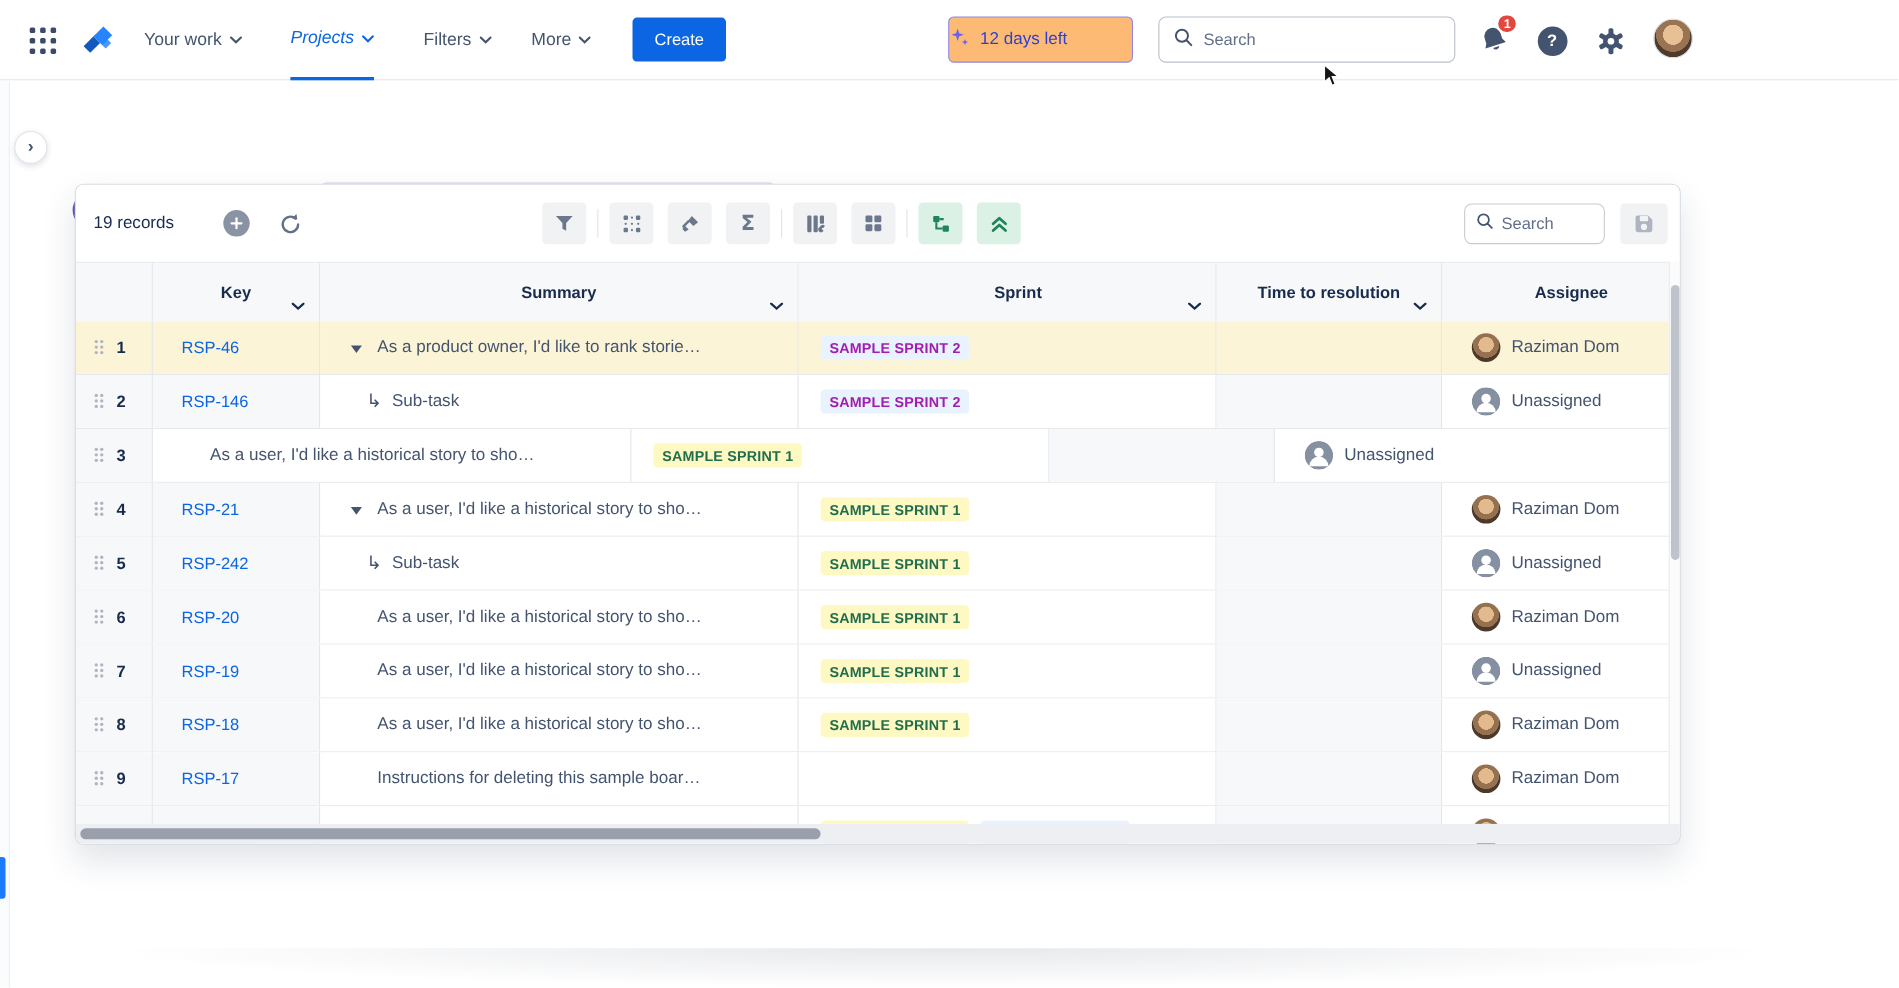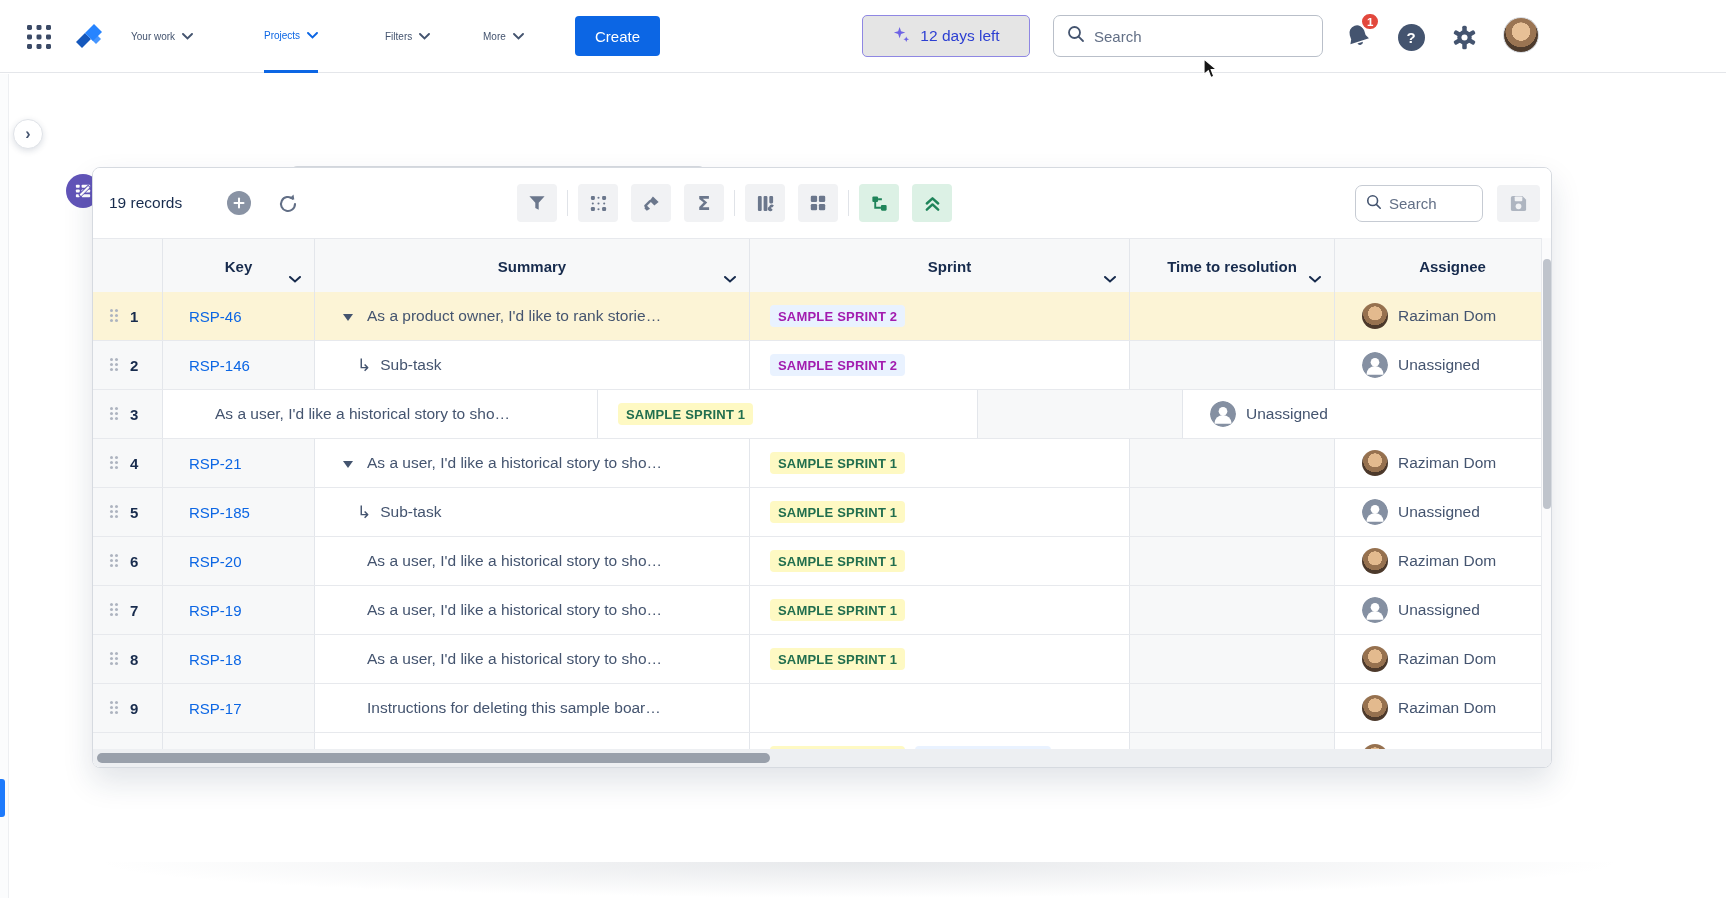--- a/index.html
+++ b/index.html
@@ -6,31 +6,31 @@
   html,body { background:#fff; }
   body { font-family:"Liberation Sans", sans-serif; color:#172B4D; }
   #app { position:relative; width:1726px; height:898px; background:#fff; overflow:hidden; }
 
   
   #topnav { position:absolute; left:0; top:0; width:100%; height:73px; background:#fff;
             border-bottom:1px solid #E4E6EA; }
   .nav-abs { position:absolute; display:flex; align-items:center; }
   #app-switcher { left:26px; top:22px; width:30px; height:30px; cursor:pointer; }
   #jira-logo { left:70px; top:18px; width:38px; height:38px; }
-  .nav-item { height:73px; font-size:10px; font-weight:500; color:#44546F; gap:7px; cursor:pointer; }
+  .nav-item { height:73px; font-size:16px; font-weight:500; color:#44546F; gap:7px; cursor:pointer; }
   .nav-item .chev svg { display:block; }
   #nav-yourwork { left:131px; }
-  #nav-projects { left:264px; color:#0C66E4; border-bottom:3px solid #0C66E4; }
+  #nav-projects { left:264px; color:#0C66E4; border-bottom:3px solid #0C66E4;font-style:italic; }
   #nav-filters { left:385px; }
   #nav-more { left:483px; }
   #create-btn { left:575px; top:16px; height:40px; padding:0 20px; background:#0C66E4; color:#fff;
                 border:none; border-radius:4px; font-size:15px; font-weight:500; font-family:inherit;
                 display:flex; align-items:center; cursor:pointer; }
   #trial-btn { left:862px; top:15px; width:168px; height:42px; border:1.5px solid #8F87E3; border-radius:5px;
-               background:#e5e5e5; display:flex; align-items:center; justify-content:center; gap:9px;
+               background:#fdba74; display:flex; align-items:center; gap:9px;
                font-size:15.5px; font-weight:500; color:#2C3FD2; cursor:pointer; }
   #nav-search { left:1053px; top:15px; width:270px; height:42px; border:1.5px solid #B9BFC9; border-radius:7px;
                 background:#fff; display:flex; align-items:center; padding:0 13px; gap:9px; }
   #nav-search input { border:none; outline:none; font-size:15px; color:#44546F; width:100%; font-family:inherit; background:transparent; }
   #nav-search input::placeholder { color:#626F86; }
   .nav-icon { width:32px; height:32px; display:flex; align-items:center; justify-content:center; cursor:pointer; }
   #bell-btn { left:1342px; top:20px; }
   #bell-badge { position:absolute; left:18px; top:-8px; min-width:19px; height:19px; border-radius:10px;
                 background:#E2483D; color:#fff; font-size:11.5px; font-weight:700; display:flex;
                 align-items:center; justify-content:center; padding:0 5px; border:2px solid #fff; }
@@ -60,21 +60,21 @@
   #view-dropdown .vd-label { font-size:16px; color:#172B4D; flex:1; }
   #sub-icons { position:absolute; right:200px; top:99px; display:flex; align-items:center; gap:26px; }
   .sub-icon { display:flex; align-items:center; justify-content:center; cursor:pointer; color:#626F86; }
   #jql-btn { font-size:16px; font-weight:700; color:#626F86; letter-spacing:.3px; }
   .help-circle-gray { width:22px; height:22px; border-radius:50%; background:#626F86; color:#fff;
                       font-size:13px; font-weight:700; display:flex; align-items:center; justify-content:center; }
 
   
   #card { position:absolute; left:68px; top:167px; width:1460px; height:601px; background:#fff;
           border:1px solid #D6DAE0; border-radius:8px; overflow:hidden;
-          box-shadow:0 14px 30px rgba(23,43,77,.13);margin-left:24px; }
+          box-shadow:0 14px 30px rgba(23,43,77,.13); }
   #toolbar { position:absolute; left:0; top:0; width:100%; height:70px; background:#fff; }
   #records { position:absolute; left:16px; top:0; height:70px; display:flex; align-items:center;
              font-size:15.5px; color:#172B4D; }
   #add-btn { position:absolute; left:134px; top:23px; width:24px; height:24px; border-radius:50%;
              background:#8993A4; border:none; color:#fff; cursor:pointer; display:flex;
              align-items:center; justify-content:center; }
   #refresh-btn { position:absolute; left:182px; top:23px; width:26px; height:26px; background:none; border:none;
                  cursor:pointer; display:flex; align-items:center; justify-content:center; }
   #tool-group { position:absolute; left:424px; top:16px; height:38px; display:flex; align-items:center; }
   .tbtn { width:40px; height:38px; border:none; border-radius:4px; background:#F1F2F4; cursor:pointer;
@@ -563,21 +563,21 @@
           </div>
         </div>
         <div class="trow">
           <div class="cell c-num">
             <span class="drag">
               <i></i>
             </span>
             <span class="num">5</span>
           </div>
           <div class="cell c-key">
-            <a class="key">RSP-185</a>
+            <a class="key">RSP-242</a>
           </div>
           <div class="cell c-summary">
             <span class="sub">↳</span>
             <span class="sumtext" style="margin-left:0">Sub-task</span>
           </div>
           <div class="cell c-sprint">
             <span class="badge b-green">SAMPLE SPRINT 1</span>
           </div>
           <div class="cell c-ttr"></div>
           <div class="cell c-assignee">

